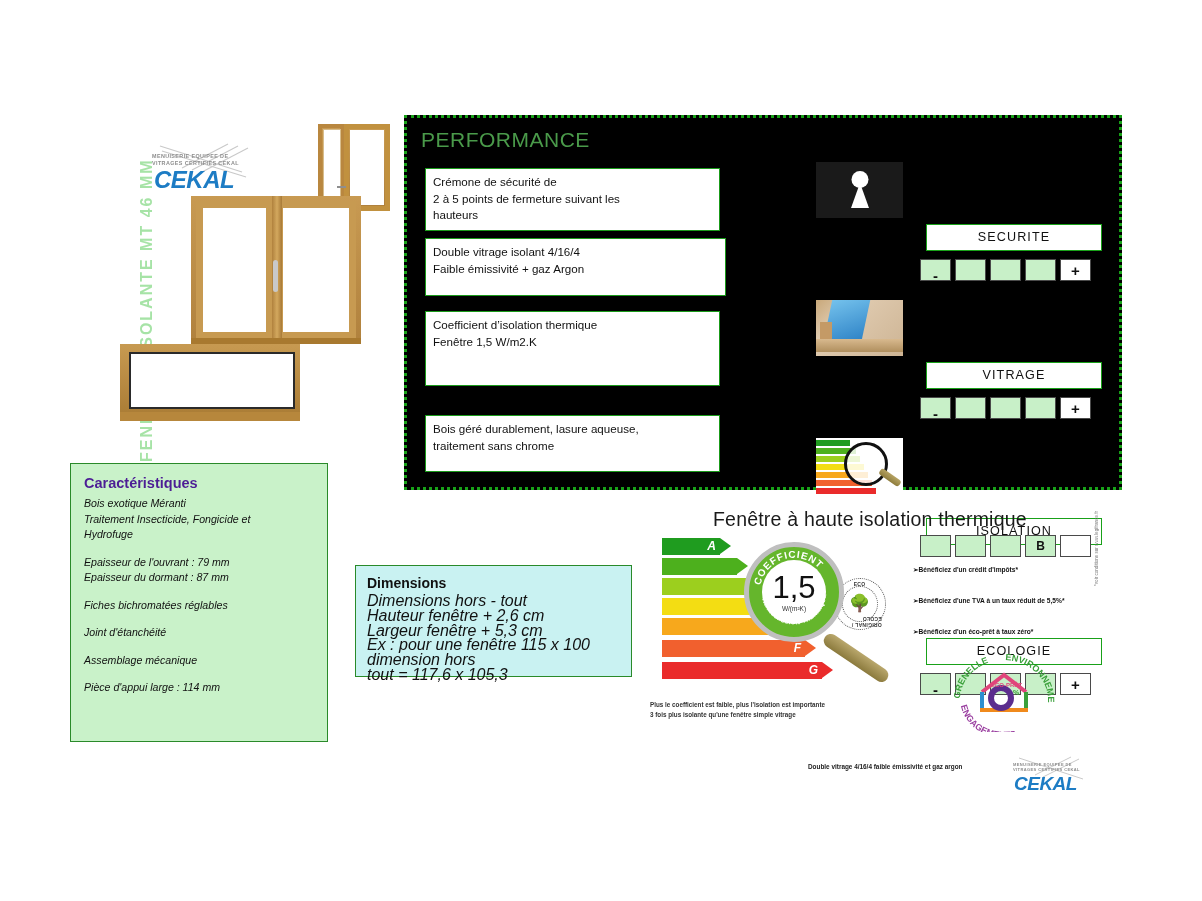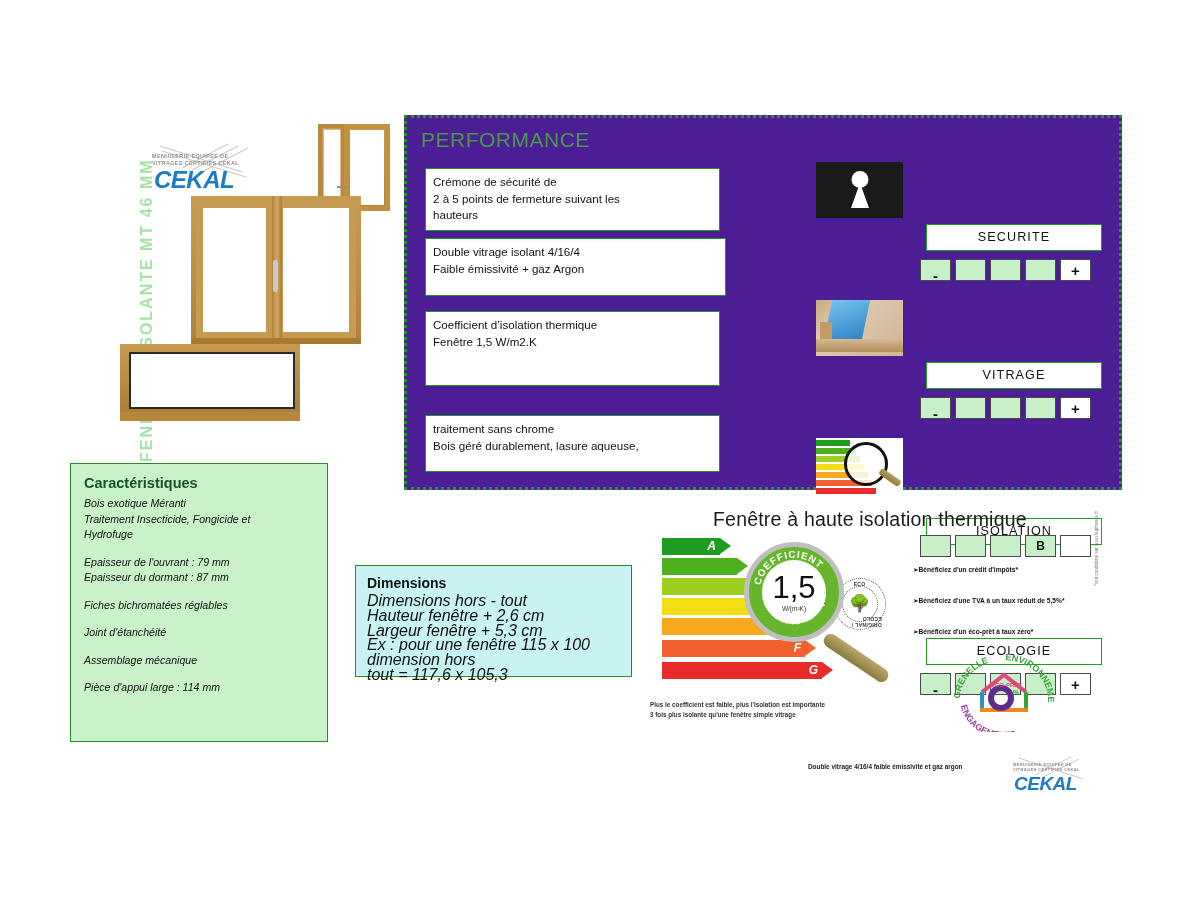--- a/index.html
+++ b/index.html
@@ -26,21 +26,21 @@
   .winsmall{position:absolute;left:318px;top:124px;width:72px;height:96px;}
   .winbig{position:absolute;left:191px;top:196px;width:170px;height:148px;}
   .winlow{position:absolute;left:120px;top:344px;width:180px;height:77px;}
 
   .frame{box-sizing:border-box;background:linear-gradient(180deg,#c89a52,#b0813d);}
   .glass{background:#ffffff;}
 
   
   .perf{
     position:absolute;left:404px;top:115px;width:718px;height:375px;
-    border:3px dotted #17a117;box-sizing:border-box;background:#4c1d95;
+    border:3px dotted #17a117;box-sizing:border-box;background:#000000;
   }
   .perf-title{
     position:absolute;left:14px;top:10px;font-size:21px;color:#4a9a4a;
     letter-spacing:.5px;
   }
   .perf-box{
     position:absolute;border:1.6px solid #1a9a1a;background:#fff;box-sizing:border-box;
     font-size:11.6px;color:#111;line-height:16.5px;padding:5px 7px 4px 7px;
   }
 
@@ -95,21 +95,21 @@
   .ecothumb .etop{position:absolute;left:50%;top:5px;transform:translateX(-50%);
      font-size:5px;font-weight:bold;color:#333;letter-spacing:.3px;}
   .ecothumb .ebot{position:absolute;left:50%;bottom:4px;transform:translateX(-50%) rotate(180deg);
      font-size:5px;font-weight:bold;color:#333;letter-spacing:.3px;}
 
   
   .carac{
     position:absolute;left:70px;top:463px;width:258px;height:279px;
     border:1.6px solid #2a8a2a;background:#c9f2c9;box-sizing:border-box;padding:11px 13px;
   }
-  .carac h3{margin:0 0 5px 0;font-size:14.5px;font-weight:bold;color:#14532d;}
+  .carac h3{margin:0 0 5px 0;font-size:14.5px;font-weight:bold;color:#4c1d95;}
   .carac p{margin:0;font-size:10.6px;font-style:italic;color:#111;line-height:15.5px;}
   .carac .gap{height:12px;}
 
   .dims{
     position:absolute;left:355px;top:565px;width:277px;height:112px;
     border:1.6px solid #2a8a2a;background:#c9f2f2;box-sizing:border-box;padding:9px 11px;
   }
   .dims h3{margin:0 0 3px 0;font-size:14px;font-weight:bold;color:#111;}
   .dims p{margin:0;font-size:16px;font-style:italic;color:#111;line-height:14.8px;}
 
@@ -206,22 +206,22 @@
       <div>Double vitrage isolant 4/16/4</div>
       <div>Faible émissivité + gaz Argon</div>
     </div>
 
     <div class="perf-box" style="left:18px;top:193px;width:295px;height:75px;">
       <div>Coefficient d’isolation thermique</div>
       <div>Fenêtre 1,5  W/m2.K</div>
     </div>
 
     <div class="perf-box" style="left:18px;top:297px;width:295px;height:57px;">
+      <div>Bois géré durablement, lasure aqueuse,</div>
       <div>traitement sans chrome</div>
-      <div>Bois géré durablement, lasure aqueuse,</div>
     </div>
   </div>
 
   <div class="ithumb keyhole" style="left:816px;top:162px;">
     <div class="kh"></div>
       <div class="kb"></div>
   </div>
   <div class="rate-row">
     <div class="rate-label" style="left:926px;top:168px;">SECURITE</div>
     <div class="rate-cells" style="left:920px;top:203px;">

